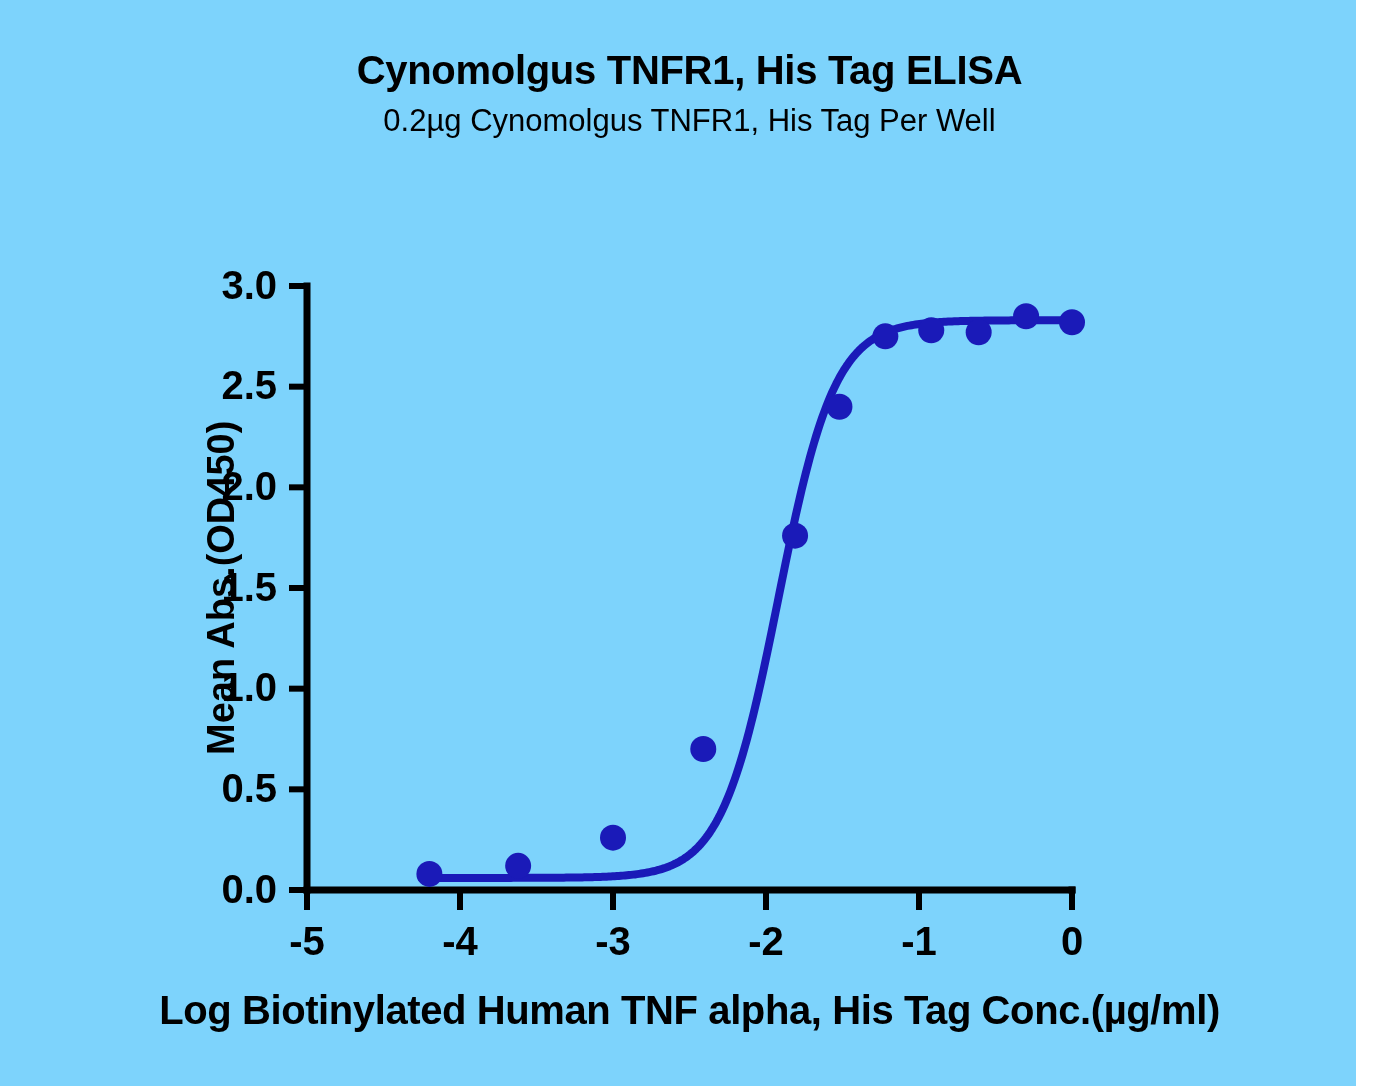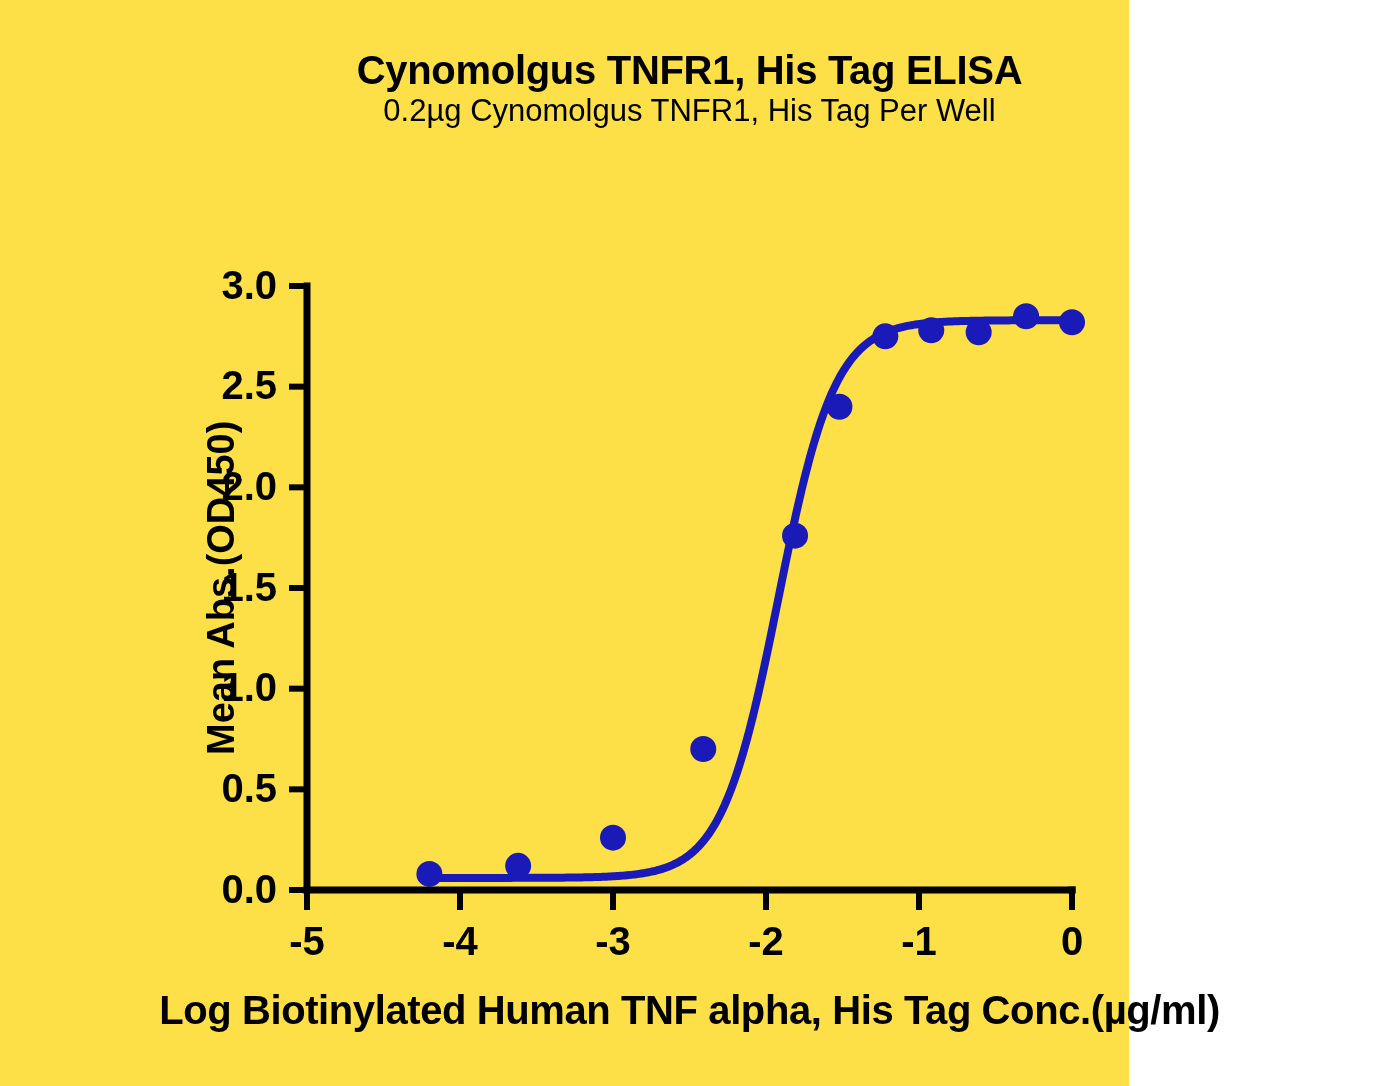--- a/index.html
+++ b/index.html
@@ -8,43 +8,44 @@
     background: #ffffff;
   }
   body {
     width: 1379px;
     height: 1086px;
     font-family: "Liberation Sans", sans-serif;
     overflow: hidden;
   }
   #figure {
     position: relative;
-    width: 1129px;
+    width: 1356px;
     height: 1086px;
-    background: #fde047;
+    background: #7dd3fc;
   }
   .title-block {
     position: absolute;
     top: 48px;
     left: 0;
     width: 1379px;
     text-align: center;
   }
   #chart-title {
     font-size: 40px;
     font-weight: bold;
     color: #000000;
     letter-spacing: -0.3px;
     line-height: 1.12;
     white-space: nowrap;
   }
   #chart-subtitle {
     font-size: 31px;
     font-weight: normal;
     color: #000000;
+    margin-top: 10px;
     line-height: 1.15;
     white-space: nowrap;
   }
   #plot-svg {
     position: absolute;
     top: 0;
     left: 0;
   }
   .axis-line {
     stroke: #000000;

